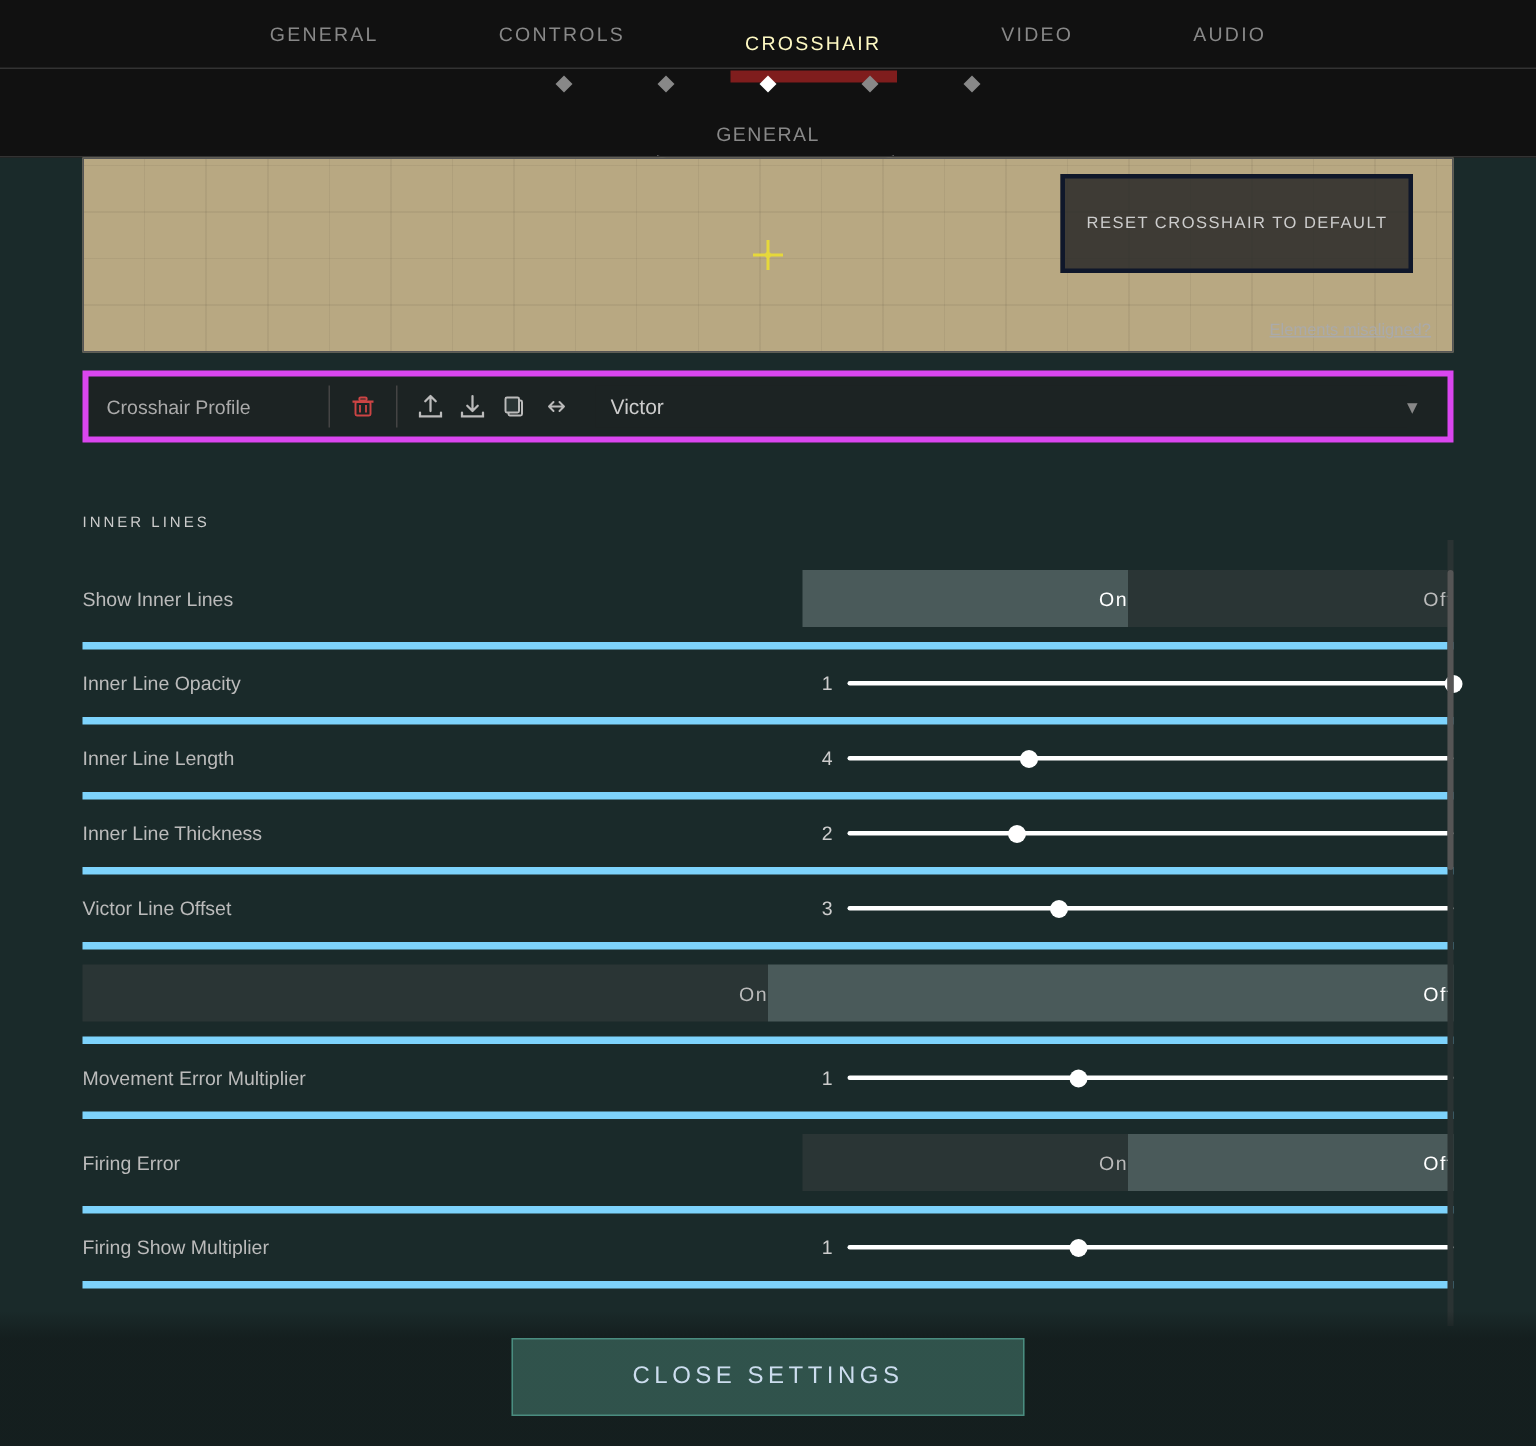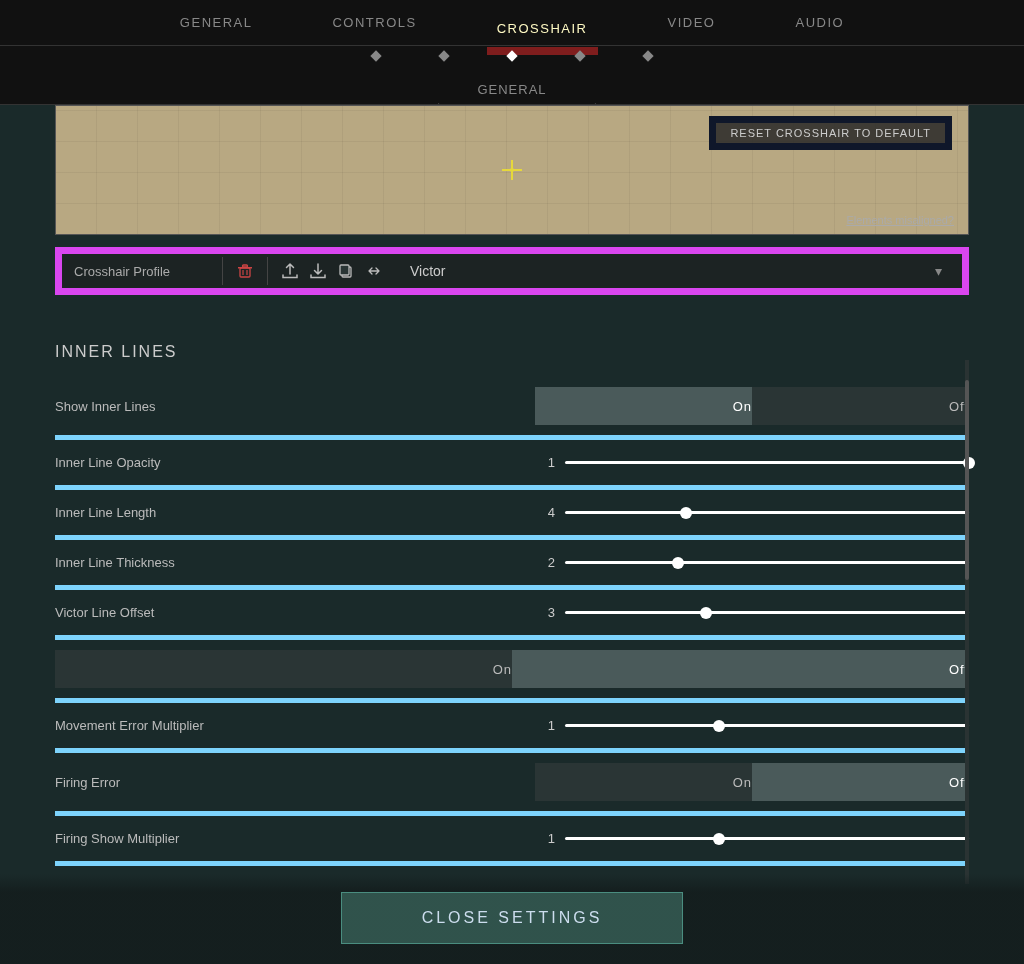--- a/index.html
+++ b/index.html
@@ -132,47 +132,47 @@
       transform: translate(-50%, -50%);
       width: 4px;
       height: 4px;
       background: #e6d83a;
       border-radius: 50%;
     }
 
     .reset-btn {
       position: absolute;
       top: 10px;
-      right: 16px;
+      right: 26px;
       background: rgba(40,40,40,0.85);
-      border: 7px solid #0f172a;
+      border: 3px solid #0f172a;
       color: #ccc;
       font-size: 11px;
       letter-spacing: 1px;
-      padding: 4px 14px;
+      padding: 24px 14px;
       cursor: pointer;
       text-transform: uppercase;
     }
     .elements-misaligned {
       position: absolute;
       bottom: 8px;
       right: 14px;
       color: #aaa;
       font-size: 11px;
     }
     .elements-misaligned span {
       text-decoration: underline;
       cursor: pointer;
     }
 
     
     .profile-bar {
       margin: 12px 55px 0 55px;
       background: #1c2323;
-      border: 7px solid #d946ef;
+      border: 4px solid #d946ef;
       display: flex;
       align-items: center;
       height: 48px;
       padding: 0 12px;
     }
     .profile-label {
       color: #aaa;
       font-size: 13px;
       flex: 0 0 140px;
     }
@@ -217,21 +217,21 @@
       pointer-events: none;
     }
 
     
     .settings-content {
       margin: 18px 55px 0 55px;
       flex: 1;
     }
     .section-title {
       color: #ccc;
-      font-size: 16px;
+      font-size: 10px;
       letter-spacing: 2px;
       text-transform: uppercase;
       margin-bottom: 16px;
       margin-top: 48px;
     }
 
     
     .settings-rows {
       display: flex;
       flex-direction: column;

